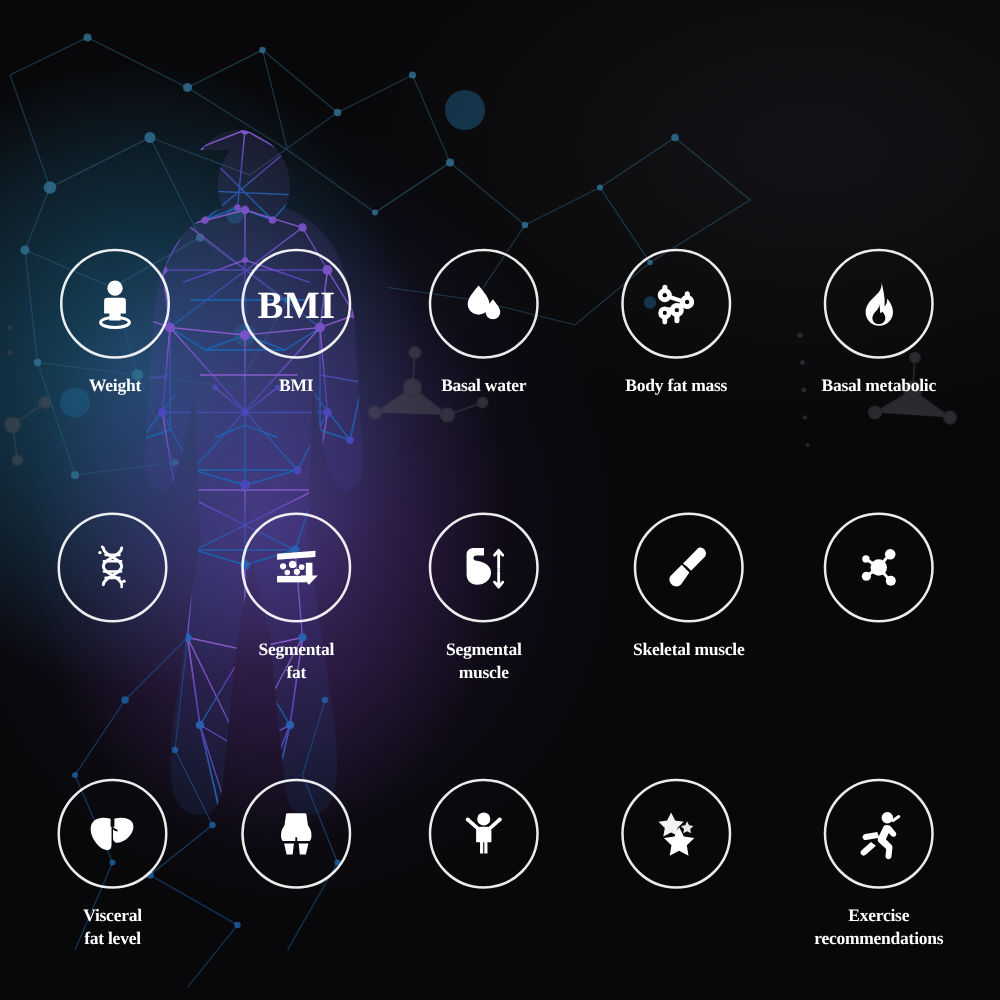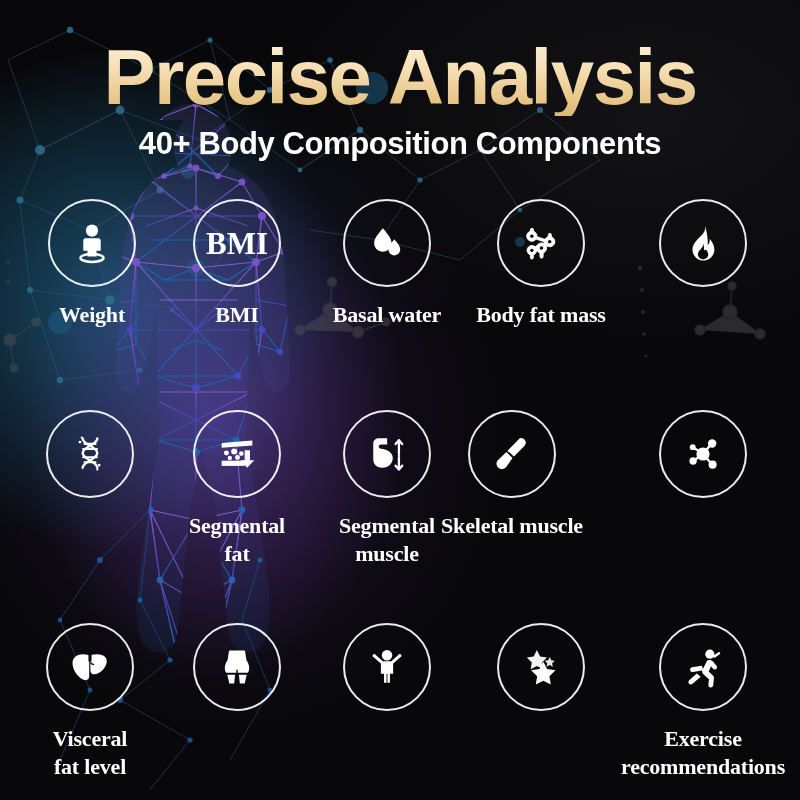--- a/index.html
+++ b/index.html
@@ -35,21 +35,21 @@
   .cell{position:absolute;width:170px;margin-left:-85px;text-align:center;font-family:Liberation Serif, serif;}
   .circle{
     width:88px;height:88px;border-radius:50%;
     border:2.2px solid rgba(255,255,255,0.92);
     margin:0 auto;display:flex;align-items:center;justify-content:center;
     background:transparent;
   }
   .circle svg{display:block;}
   .bmi-text{font-size:31px;font-weight:700;color:#fff;letter-spacing:0px;line-height:1;}
   .label{
-    margin-top:14px;color:#ffffff;font-size:22px;font-weight:600;
+    margin-top:14px;color:#ffffff;font-size:14px;font-weight:600;
     line-height:1.28;letter-spacing:-0.2px;white-space:pre-line;
   }
 </style>
 </head>
 <body>
 
 <div class="stage">
 
   <svg class="bg-svg" viewBox="0 0 800 800">
     <defs>
@@ -238,24 +238,20 @@
       <circle cx="170" cy="660" r="2.6"></circle>
         <circle cx="120" cy="700" r="3"></circle>
       <circle cx="190" cy="740" r="2.6"></circle>
         <circle cx="260" cy="560" r="2.6"></circle>
       <circle cx="270" cy="690" r="2.4"></circle>
         <circle cx="60" cy="620" r="2.4"></circle>
       <circle cx="90" cy="690" r="2.4"></circle>
     </g>
   </svg>
 
-  <div class="header">
-    <h1 class="title">Precise Analysis</h1>
-    <div class="subtitle">40+ Body Composition Components</div>
-  </div>
 
   <div class="grid">
 
     <div class="row" style="top:0">
 
       <div class="cell" style="left:92px;top:14px">
         <div class="circle">
           <svg width="46" height="46" viewBox="0 0 48 48" fill="#fff">
             <circle cx="24" cy="11" r="6.4"></circle>
             <path d="M17.5 19h13a2.6 2.6 0 0 1 2.6 2.6v10.6h-4.4V38h-9.4v-5.8h-4.4V21.6A2.6 2.6 0 0 1 17.5 19z"></path>
@@ -303,20 +299,21 @@
         <div class="label">Body fat mass</div>
       </div>
 
       <div class="cell" style="left:703px;top:14px">
         <div class="circle">
           <svg width="42" height="42" viewBox="0 0 48 48" fill="#fff">
             <path d="M26.5 4c1 7-3.5 10.5-7.5 14.5-4 4-7 8-7 13.2C12 38.4 17.4 44 24.4 44S37 38.4 37 31.7c0-5-2.2-8.6-5.4-12.6.4 3.4-.6 5.8-2.4 7.2.8-5.6-.4-12.6-2.7-22.3z"></path>
             <path d="M24.2 24c.6 4.2-2.2 6-4 8.2-1.3 1.6-2 3.2-2 5 0 3 2.6 5.4 5.9 5.4s5.9-2.4 5.9-5.4c0-2.3-1.1-3.9-2.6-5.8-1.4 1.5-2.4 1.2-2.2-.6.2-2-.4-4.2-1-6.8z" fill="#0a0a0c"></path>
           </svg>
         </div>
+        <div class="label">Basal metabolic</div>
       </div>
     </div>
 
     <div class="row" style="top:211px">
 
       <div class="cell" style="left:90px;top:14px">
         <div class="circle">
           <svg width="44" height="44" viewBox="0 0 48 48" fill="none" stroke="#fff" stroke-width="2.6" stroke-linecap="round">
             <path d="M16 7c0 7 16 9 16 16S16 32 16 39"></path>
             <path d="M32 7c0 7-16 9-16 16s16 9 16 16"></path>
@@ -352,21 +349,21 @@
             <path d="M9 12.5c0-3.4 2.6-5.6 6.6-5.6h8.6v6.6h-6.6c-1.7 0-2.6.9-2.6 2.2 0 1.4 1 2.3 2.7 2.5 4.6.6 8.4 2.2 10.7 5 2.3 2.8 2.6 6.6.7 10-2 3.6-6 5.8-10.6 5.8C12.4 39 9 35 9 29.8V12.5z"></path>
             <path d="M37 9 L37 24 M37 9 L33.4 13.2 M37 9 L40.6 13.2" stroke="#fff" stroke-width="2.5" fill="none" stroke-linecap="round"></path>
             <path d="M37 41 L37 28 M37 41 L33.4 36.8 M37 41 L40.6 36.8" stroke="#fff" stroke-width="2.5" fill="none" stroke-linecap="round"></path>
             <circle cx="37" cy="26" r="1.3"></circle>
           </svg>
         </div>
         <div class="label">Segmental
 muscle</div>
       </div>
 
-      <div class="cell" style="left:512px;top:14px">
+      <div class="cell" style="left:551px;top:14px">
         <div class="circle">
           <svg width="44" height="44" viewBox="0 0 48 48" fill="#fff">
             <path d="M33.5 6.5c3.4 0 5.5 2.4 5.5 5.2 0 1.6-.7 2.9-1.8 3.8L25.6 27.2 19 20.6 30.6 8.7c1-1.3 1.9-2.2 2.9-2.2z"></path>
             <path d="M24.6 28.4 17.9 21.7 9.4 30.1c-1.3 1.3-2.3 2.3-2.3 4.2 0 3.4 2.8 6.2 6.2 6.2 1.9 0 3.1-1 4.3-2.2z"></path>
             <path d="M20.5 22.6 L27 29.1" stroke="#0a0a0c" stroke-width="1.8"></path>
           </svg>
         </div>
         <div class="label">Skeletal muscle</div>
       </div>
 

